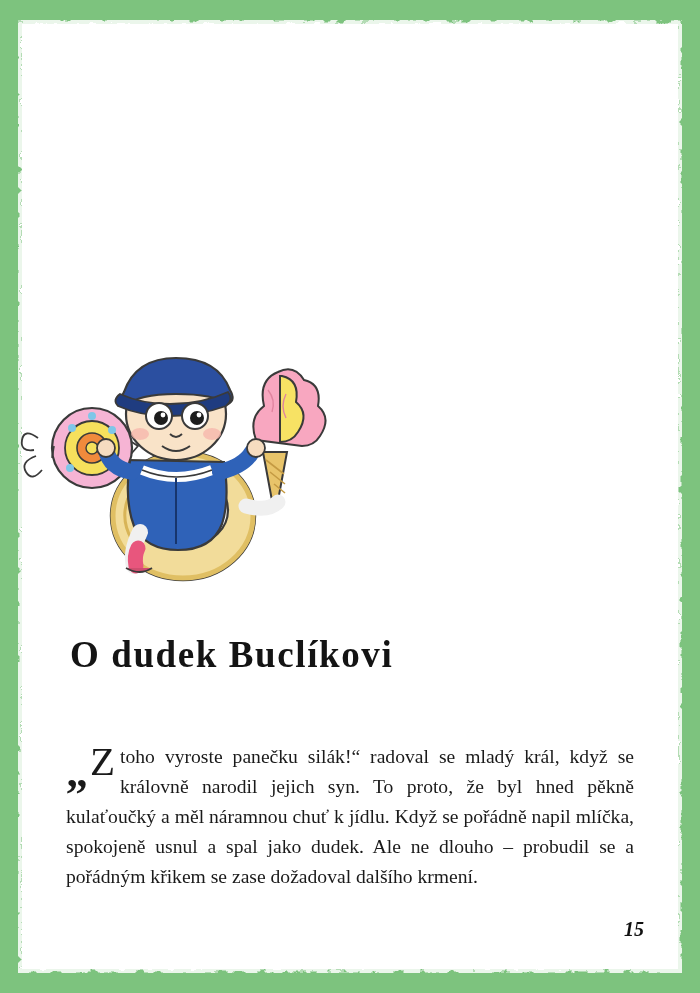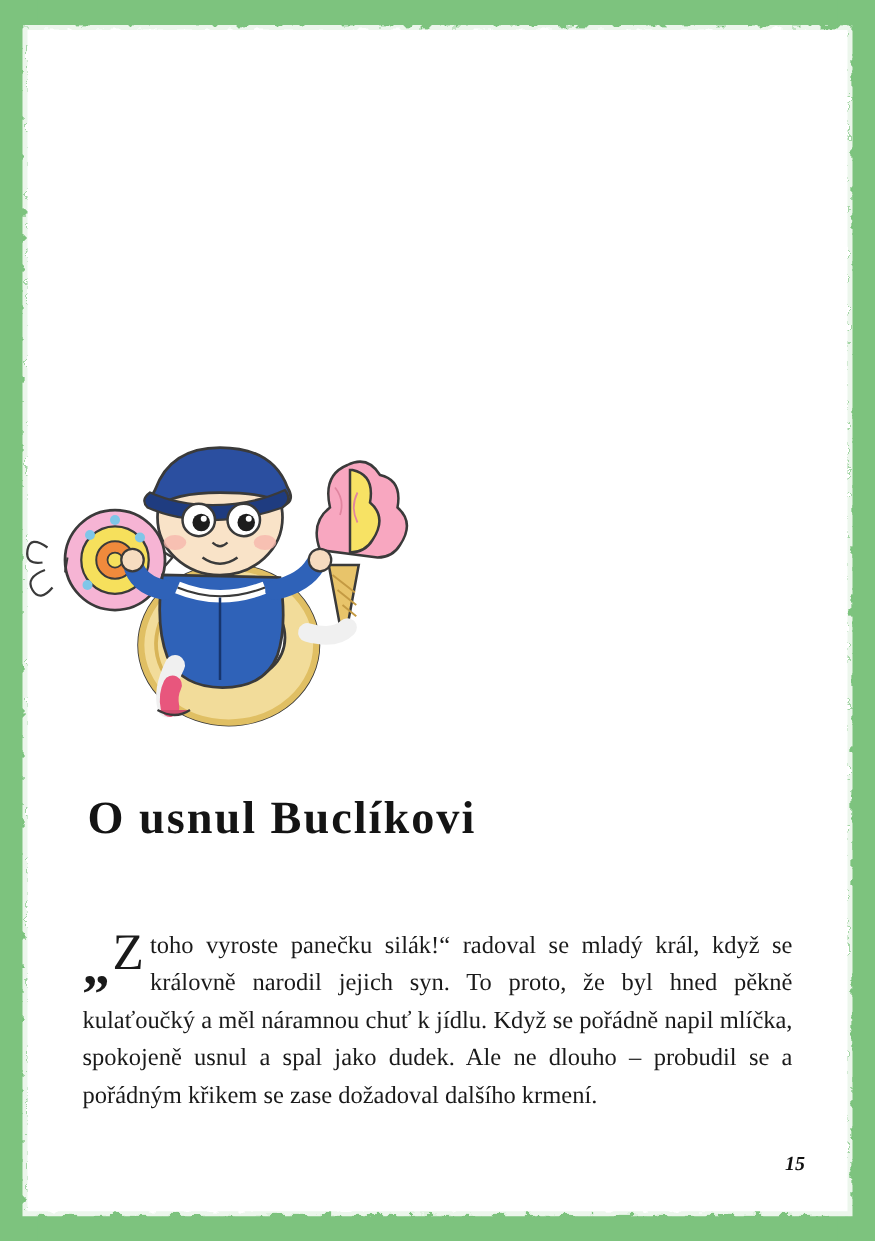--- a/index.html
+++ b/index.html
@@ -104,21 +104,21 @@
     padding: 2px 5px 0 1px;
     font-weight: normal;
     color: #1a1a1a;
   }
 
   
   #folio {
     position: absolute;
     right: 56px;
     bottom: 52px;
-    font-size: 16px;
+    font-size: 20px;
     font-weight: bold;
     font-style: italic;
     color: #111111;
   }
 </style>
 </head>
 <body>
 
 <div id="page">
 
@@ -211,21 +211,21 @@
         <circle cx="143" cy="95" r="2.4" fill="#ffffff"></circle>
         <circle cx="179" cy="95" r="2.4" fill="#ffffff"></circle>
         <path d="M150 114 q6 6 12 0" fill="none" stroke="#3a3a3a" stroke-width="1.8"></path>
         <path d="M142 126 q14 10 28 0" fill="none" stroke="#3a3a3a" stroke-width="2"></path>
         <ellipse cx="120" cy="114" rx="9" ry="6" fill="#f6b7ad" opacity="0.8"></ellipse>
         <ellipse cx="192" cy="114" rx="9" ry="6" fill="#f6b7ad" opacity="0.8"></ellipse>
       </g>
     </svg>
   </div>
 
-  <h1 id="title">O usnul Buclíkovi</h1>
+  <h1 id="title">O dudek Buclíkovi</h1>
 
   <div id="bodytext">
     <p>
       <span class="openquote">„</span><span class="dropcap">Z</span><span>toho vyroste panečku silák!“ radoval se mladý král, když se královně narodil jejich syn. To proto, že byl hned pěkně kulaťoučký a měl náramnou chuť k jídlu. Když se pořádně napil mlíčka, spokojeně usnul a spal jako dudek. Ale ne dlouho – probudil se a pořádným křikem se zase dožadoval dalšího krmení.</span>
     </p>
   </div>
 
   <div id="folio">15</div>
 
 </div>

